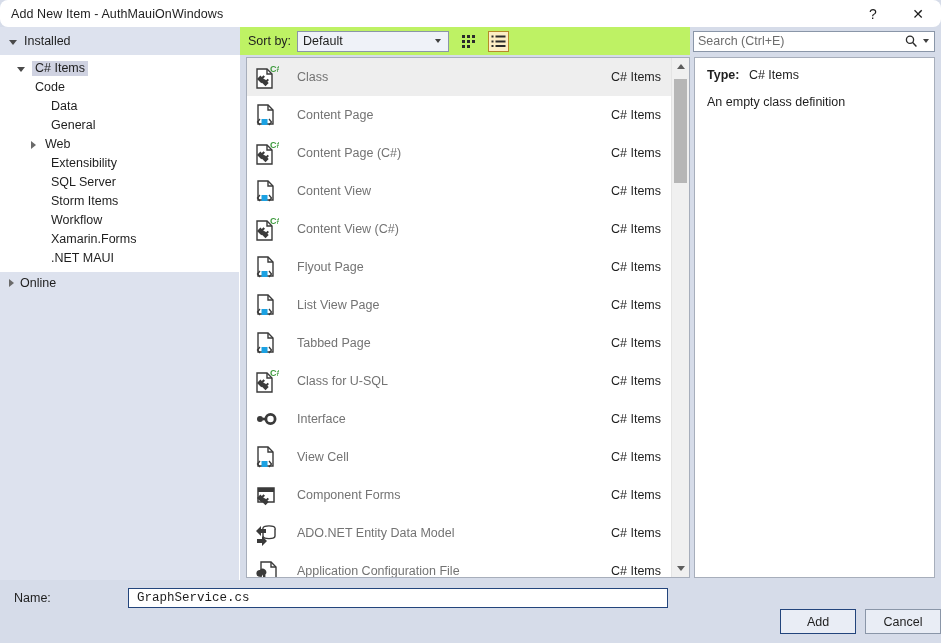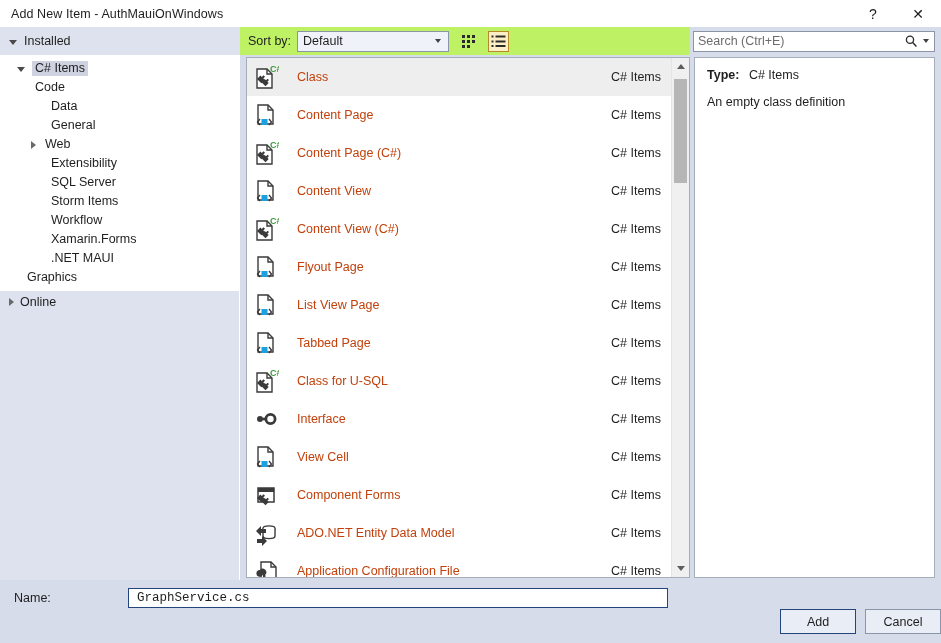--- a/index.html
+++ b/index.html
@@ -26,20 +26,21 @@
   }
 
   
   .titlebar {
     height: 27px;
     min-height: 27px;
     background: #ffffff;
     display: flex;
     align-items: center;
     position: relative;
+    border-radius: 8px;
   }
   .title-text {
     padding-left: 11px;
     font-size: 12.5px;
     color: #1e1e1e;
     letter-spacing: 0.1px;
   }
   .title-buttons {
     position: absolute;
     right: 0;
@@ -270,21 +271,21 @@
   .row-icon {
     width: 38px;
     min-width: 38px;
     display: flex;
     align-items: center;
     justify-content: center;
   }
   .row-name {
     flex: 1;
     font-size: 12.5px;
-    color: #c2410c;
+    color: #737373;
     padding-left: 12px;
     white-space: nowrap;
     overflow: hidden;
   }
   .row-cat {
     width: 120px;
     min-width: 120px;
     font-size: 12.5px;
     color: #1e1e1e;
     padding-right: 10px;
@@ -528,23 +529,20 @@
               <span class="node-label">Workflow</span>
             </div>
             <div class="tree-node" style="padding-left: 48px;">
               <span class="node-label">Xamarin.Forms</span>
             </div>
             <div class="tree-node" style="padding-left: 48px;">
               <span class="node-label">.NET MAUI</span>
             </div>
           </div>
 
-        <div class="tree-node" style="padding-left:24px;">
-          <span class="node-label">Graphics</span>
-        </div>
       </div>
 
       <div class="tree-online">
         <span class="tri tri-right"></span>
         <span>Online</span>
       </div>
     </div>
 
     <div class="list-pane">
       <div class="list-frame">

